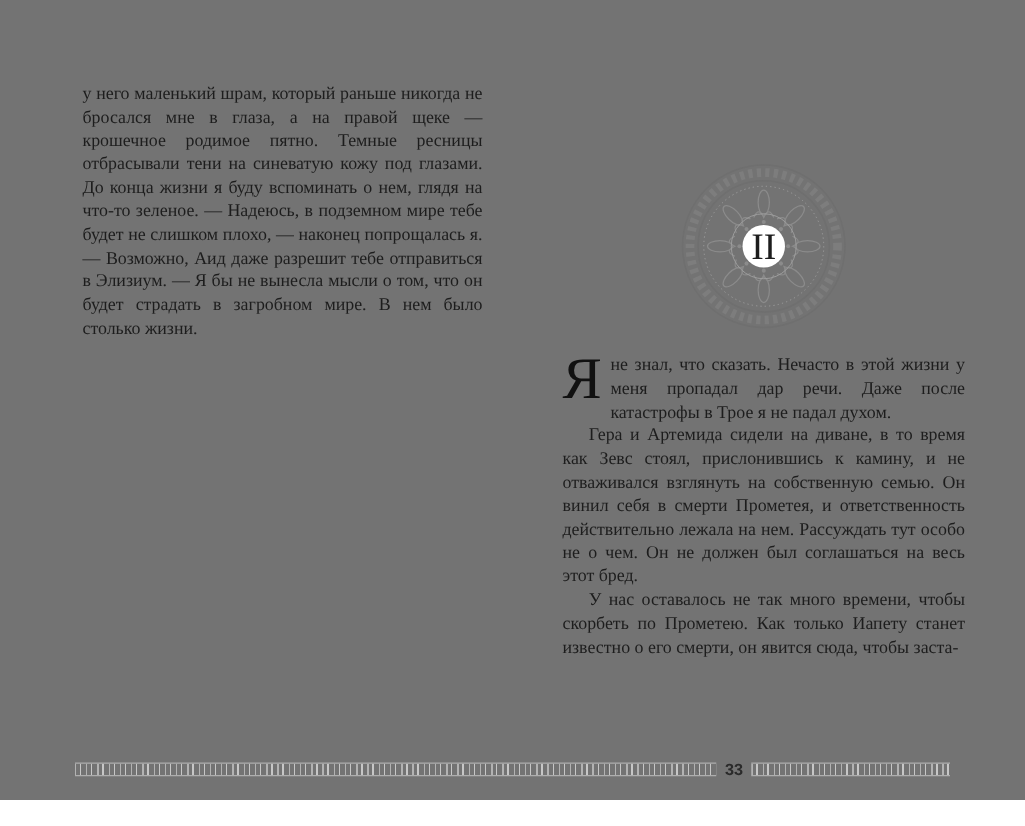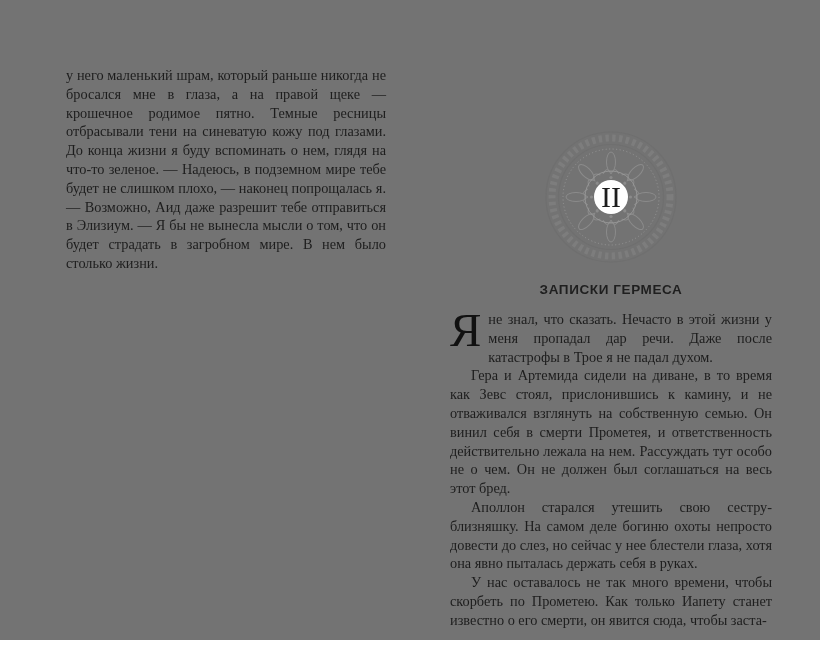--- a/index.html
+++ b/index.html
@@ -114,27 +114,30 @@
         <use href="#petal" transform="rotate(180 68 68)"></use>
         <use href="#petal" transform="rotate(225 68 68)"></use>
         <use href="#petal" transform="rotate(270 68 68)"></use>
         <use href="#petal" transform="rotate(315 68 68)"></use>
         <circle cx="68" cy="68" r="26" fill="none" stroke="#9d9d9d" stroke-width="0.8"></circle>
         <circle cx="68" cy="68" r="17" fill="#ffffff" stroke="none"></circle>
         <text x="68" y="78" text-anchor="middle" font-size="30" font-family="Liberation Serif, serif" fill="#1d1d1d">II</text>
       </svg>
     </div>
 
-    <h2 class="chapter-title">ЗАПИСКИ ГЕРМЕСА</h2>
 
     <p class="body-text first-para">
       <span class="dropcap">Я</span><span>не знал, что сказать. Нечасто в этой жизни у меня пропадал дар речи. Даже после катастрофы в Трое я не падал духом.</span>
     </p>
 
     <p class="body-text indent">Гера и Артемида сидели на диване, в то время как Зевс стоял, прислонившись к камину, и не отваживался взглянуть на собственную семью. Он винил себя в смерти Прометея, и ответственность действительно лежала на нем. Рассуждать тут особо не о чем. Он не должен был соглашаться на весь этот бред.</p>
 
-    <p class="body-text indent">Аполлон старался утешить свою сестру-близняшку. На самом деле богиню охоты непросто довести до слез, но сейчас у нее блестели глаза, хотя она явно пыталась держать себя в руках.</p>
 
     <p class="body-text indent">У нас оставалось не так много времени, чтобы скорбеть по Прометею. Как только Иапету станет известно о его смерти, он явится сюда, чтобы заста-</p>
   </div>
 
+  <div class="footer">
+    <div class="meander left-strip"></div>
+    <div class="page-num">33</div>
+    <div class="meander right-strip"></div>
+  </div>
 
 </div>
 
 </body></html>

